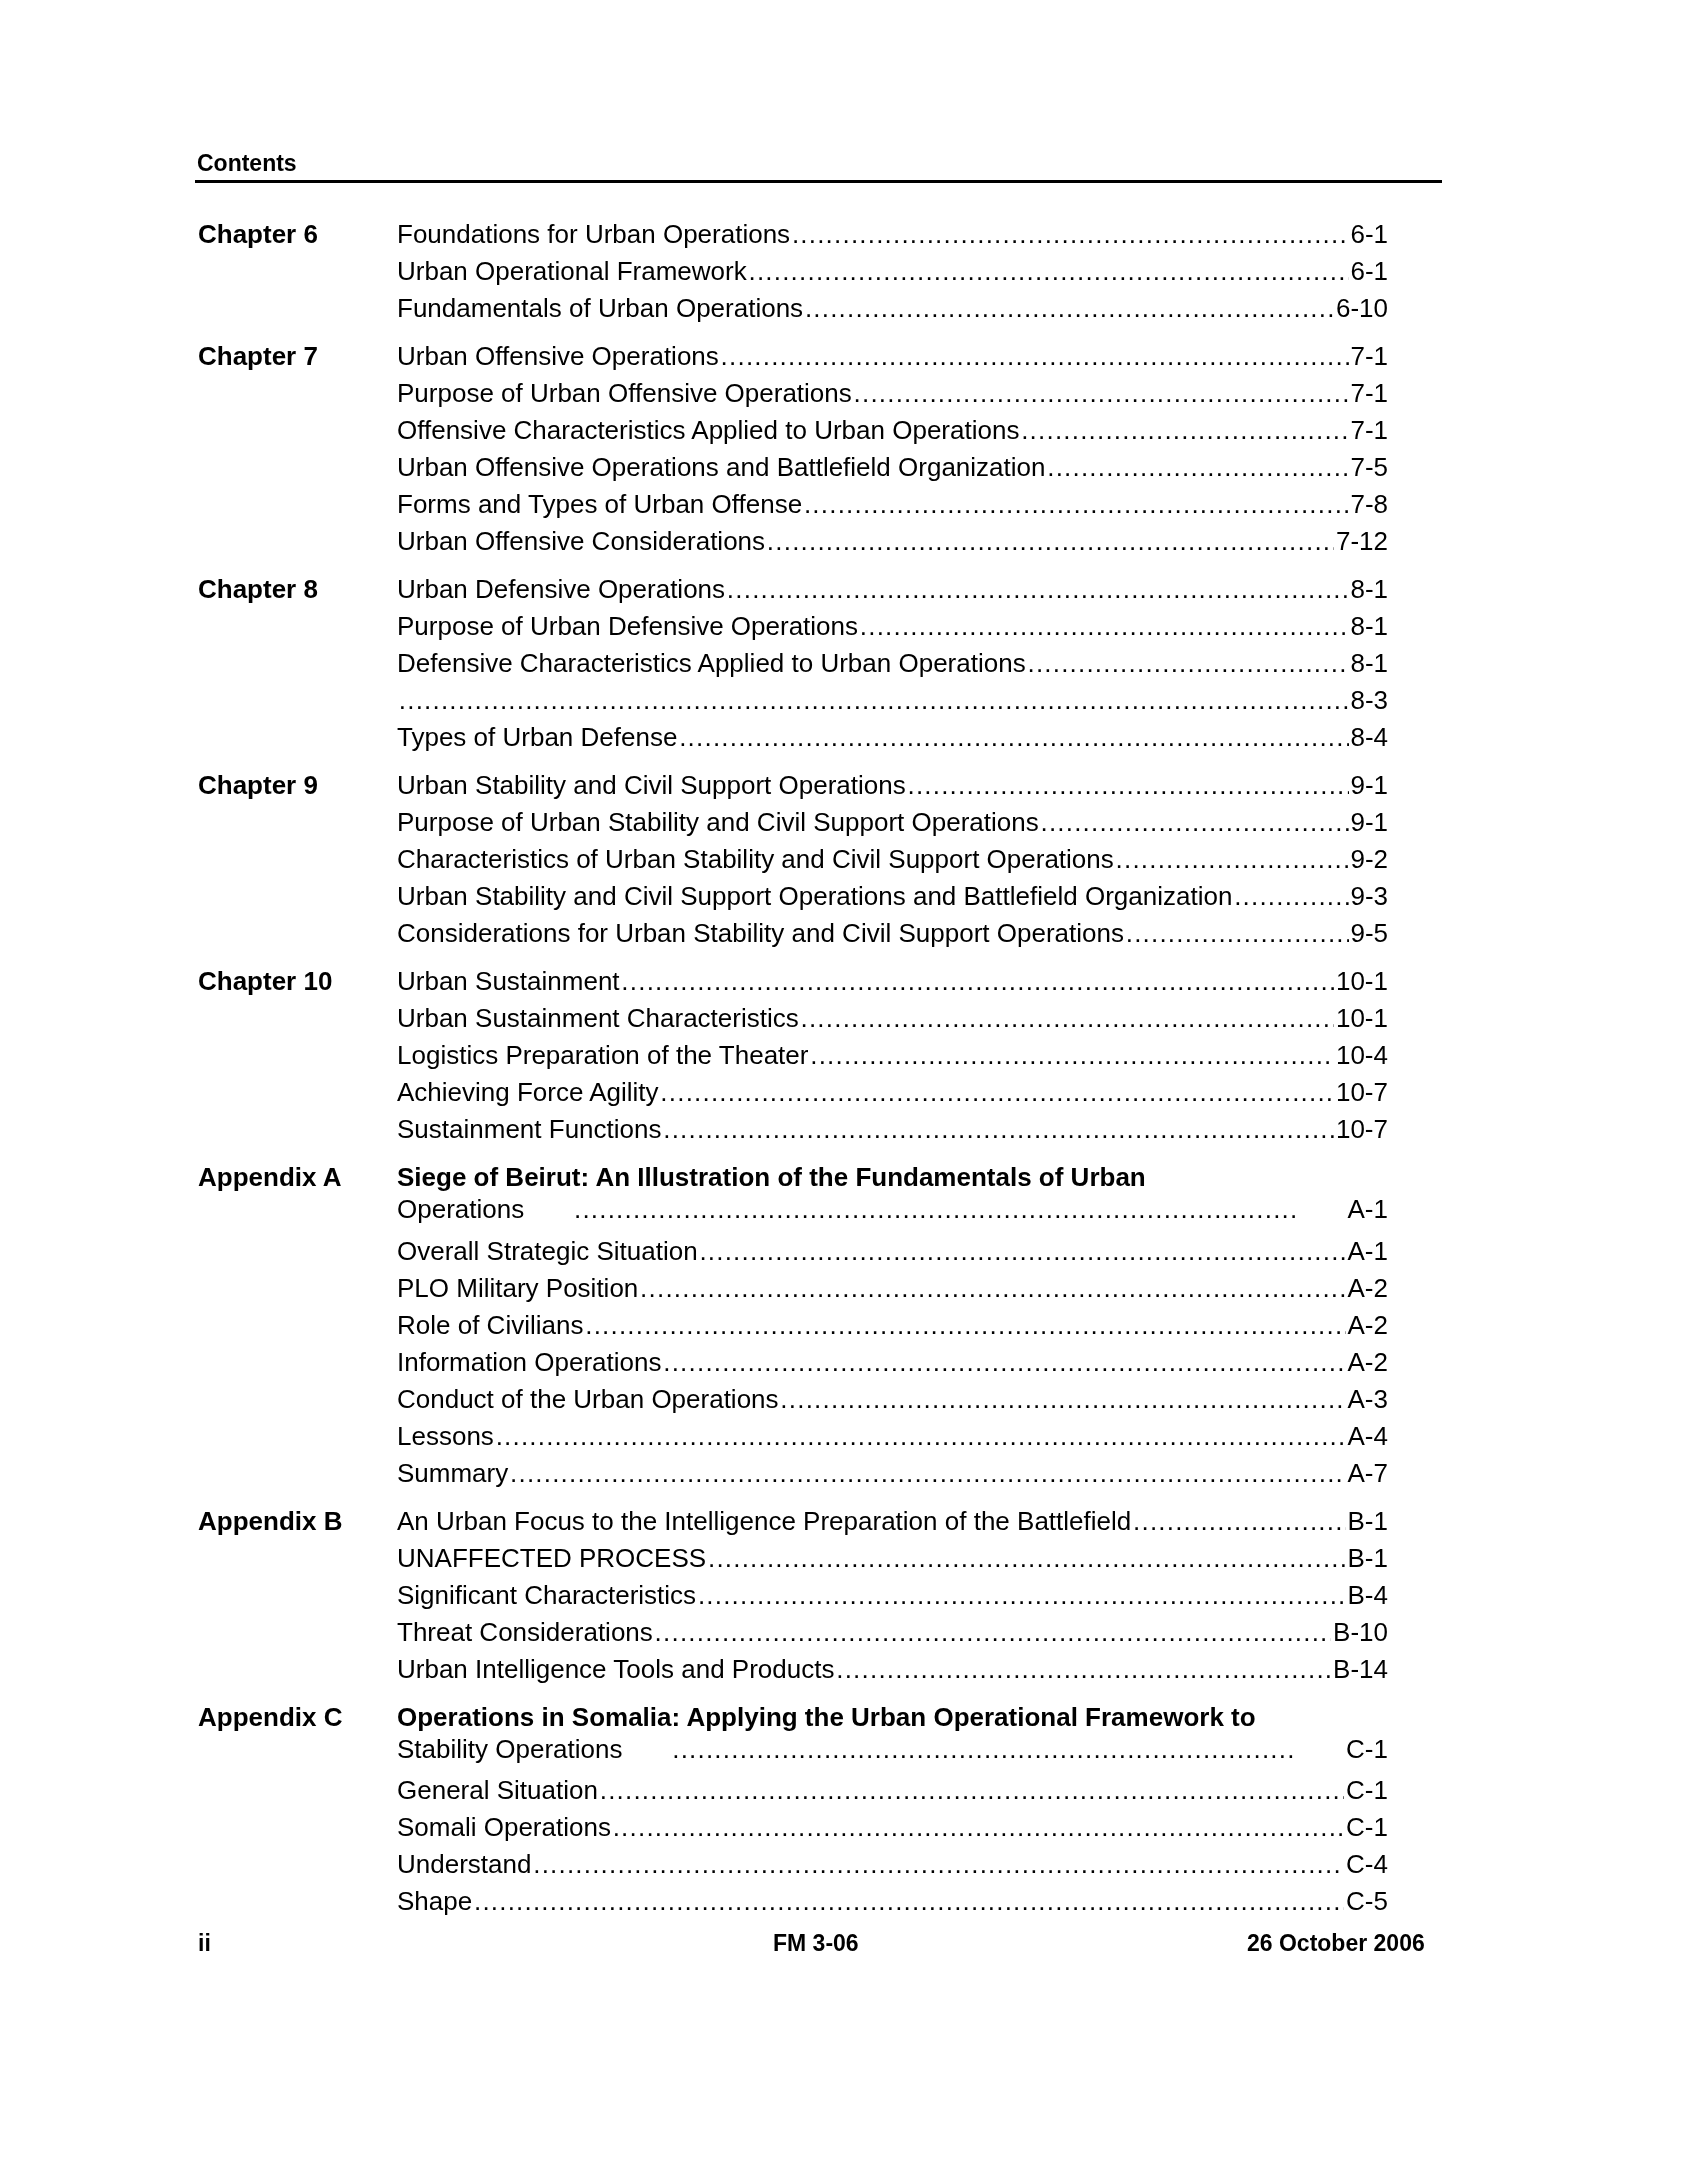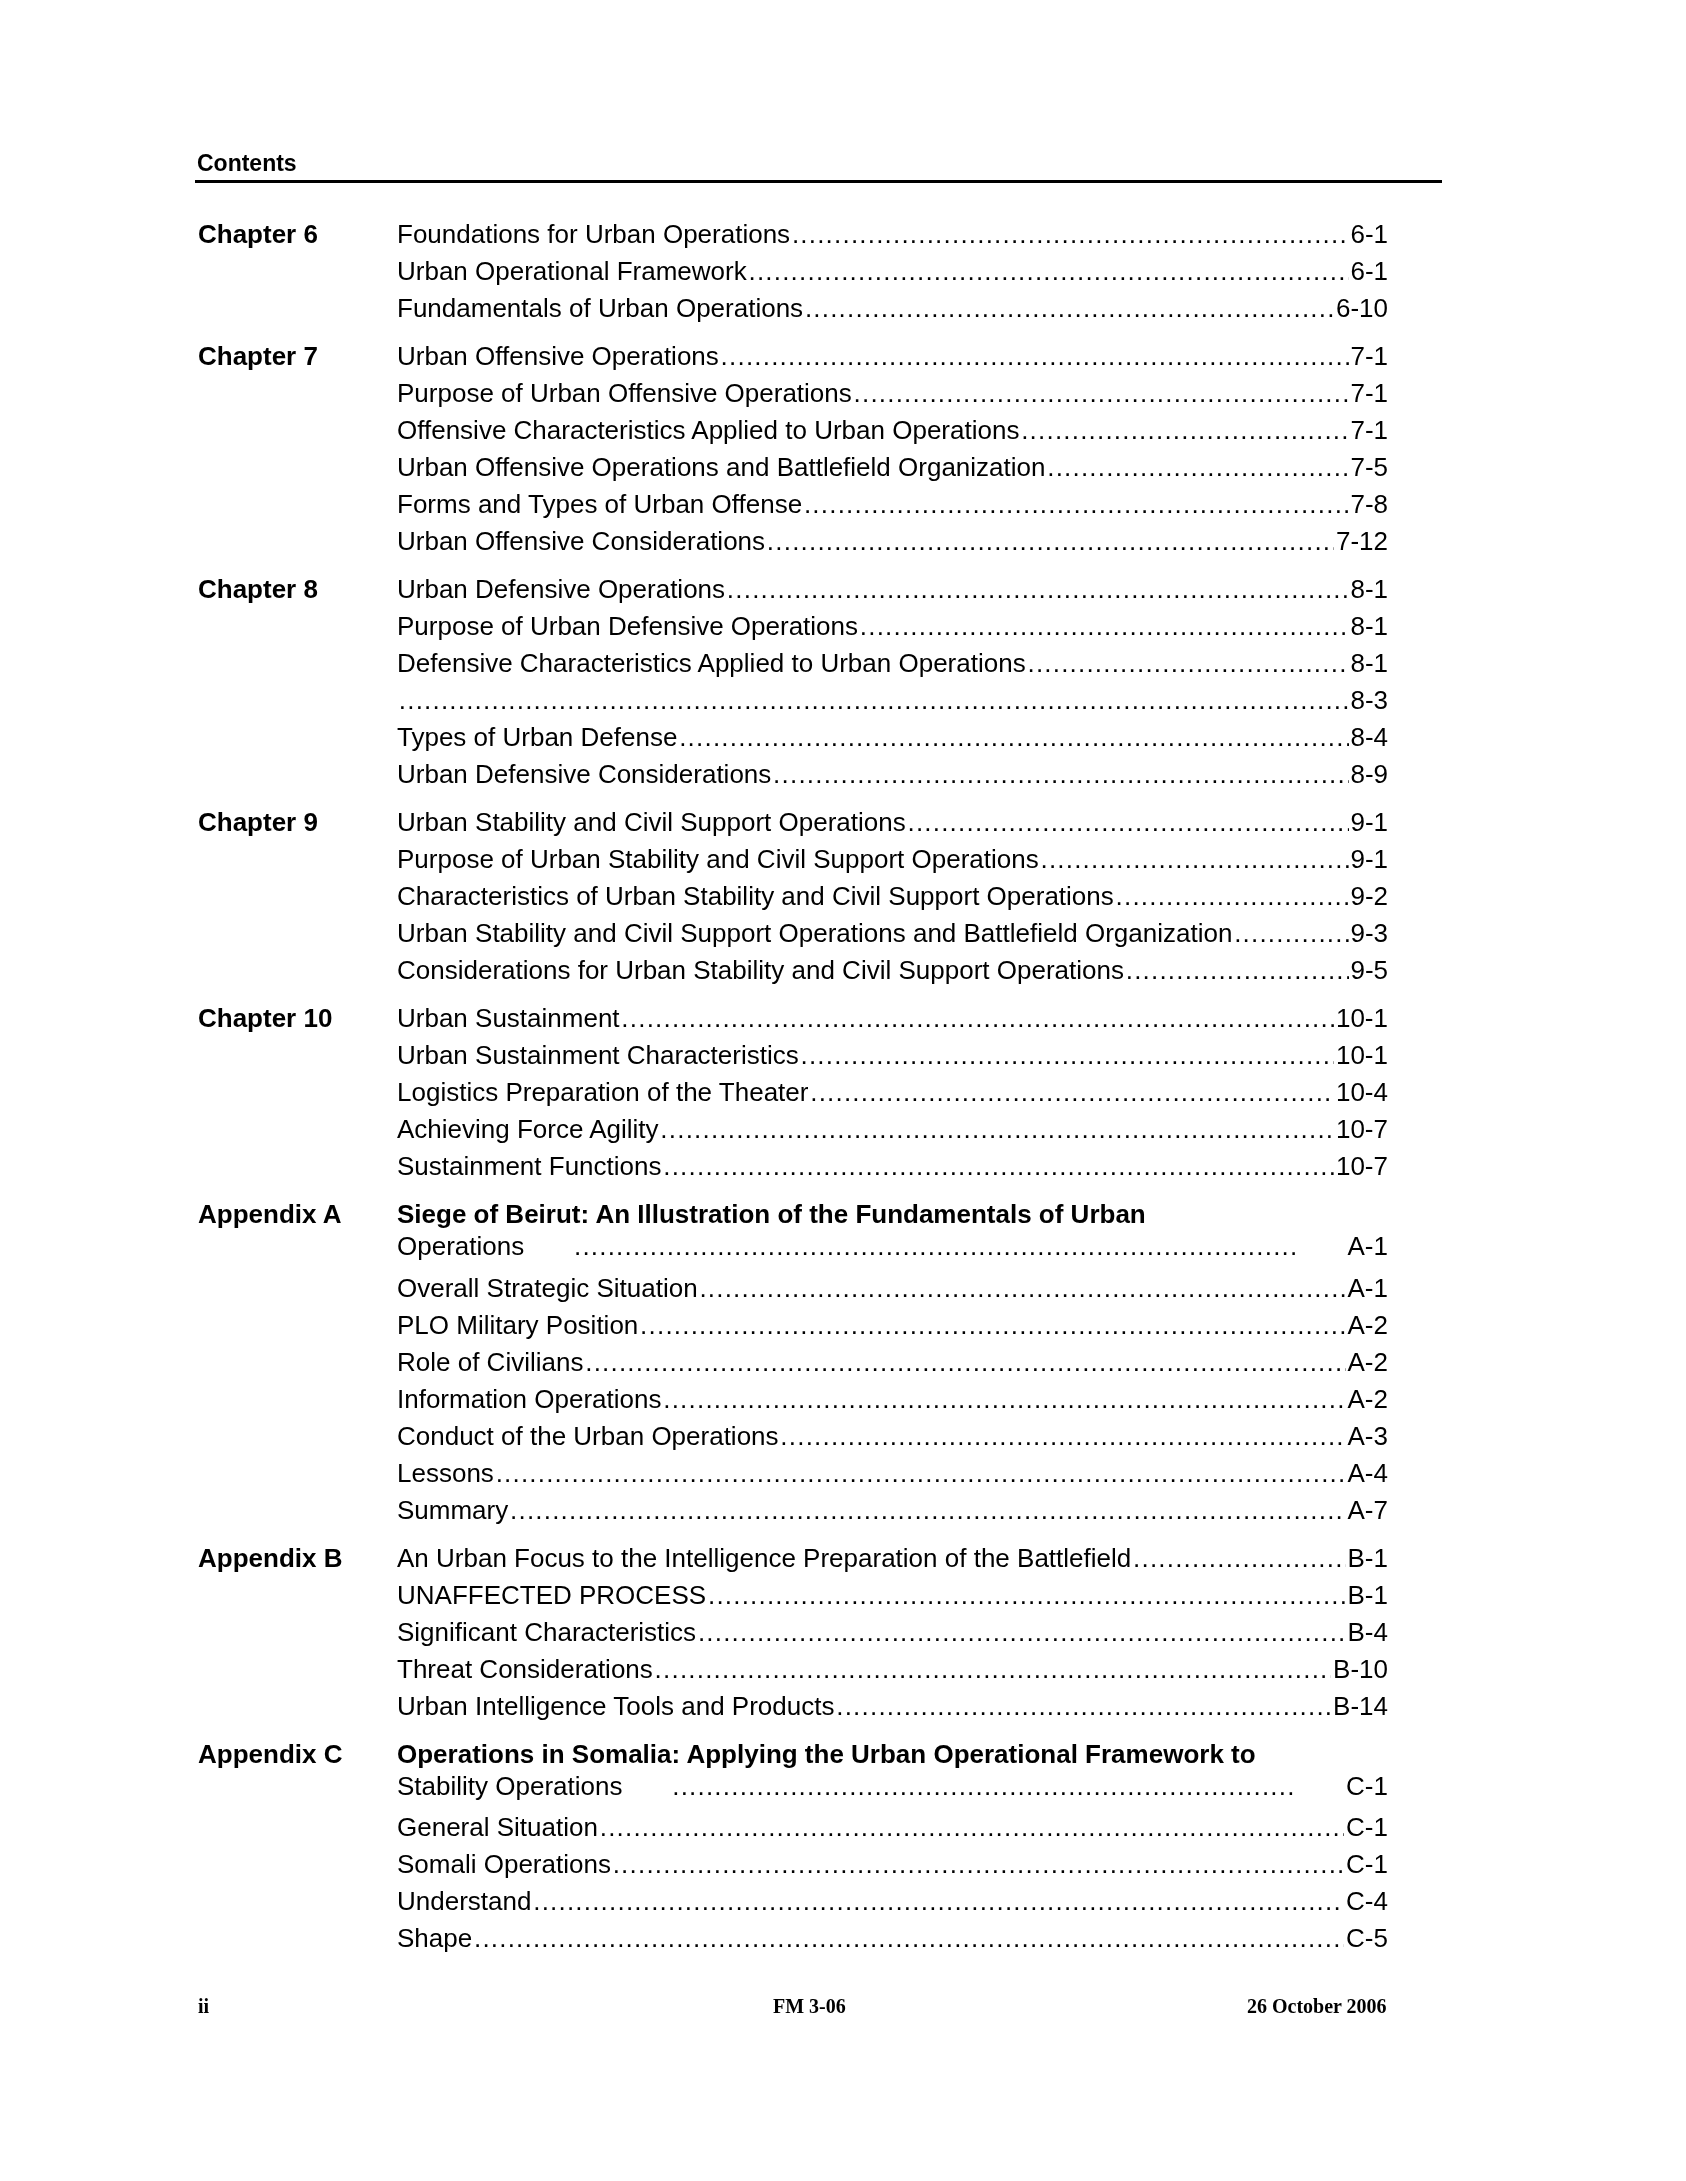--- a/index.html
+++ b/index.html
@@ -15,21 +15,21 @@
   .entry { display: flex; align-items: baseline; font-size: 26px; line-height: 37px; height: 37px; }
   .entry.bold { font-weight: normal; }
   .entry .t { white-space: nowrap; flex: 0 0 auto; }
   .entry .dots { flex: 1 1 auto; overflow: hidden; white-space: nowrap; margin: 0 1.8px; letter-spacing: 1.2px; }
   .entry .dots::before { content: "........................................................................................................................................................................................................"; }
   .entry .p { white-space: nowrap; flex: 0 0 auto; text-align: center; }
   .title-wrap { font-weight: bold; font-size: 26px; line-height: 32px; }
   .title-wrap .l1 { height: 37px; line-height: 37px; white-space: nowrap; }
   .entry.wrapped { height: 32px; line-height: 27.5px; margin-bottom: 4.6px; gap: 48px; }
 
-  .footer { position: absolute; top: 1995px; font-weight: bold; font-size: 20px; font-family: Liberation Serif, serif; }
+  .footer { position: absolute; top: 1930px; font-weight: bold; font-size: 23px; }
   .footer-left { left: 198px; }
   .footer-center { left: 773px; }
   .footer-right { left: 1247px; }
 </style>
 </head>
 <body>
 
 <div class="page-header">Contents</div>
 <div class="header-rule"></div>
 
@@ -111,25 +111,20 @@
           <span class="p">8-1</span>
         </div>
       <div class="entry">
           <span class="dots"></span>
           <span class="p">8-3</span>
         </div>
       <div class="entry">
           <span class="t">Types of Urban Defense</span>
           <span class="dots"></span>
           <span class="p">8-4</span>
-        </div>
-      <div class="entry">
-          <span class="t">Urban Defensive Considerations</span>
-          <span class="dots"></span>
-          <span class="p">8-9</span>
         </div>
     </div>
   </div>
 
   <div class="section">
     <div class="section-label">Chapter 9</div>
     <div class="entries">
       <div class="entry bold">
           <span class="t">Urban Stability and Civil Support Operations</span>
           <span class="dots"></span>

